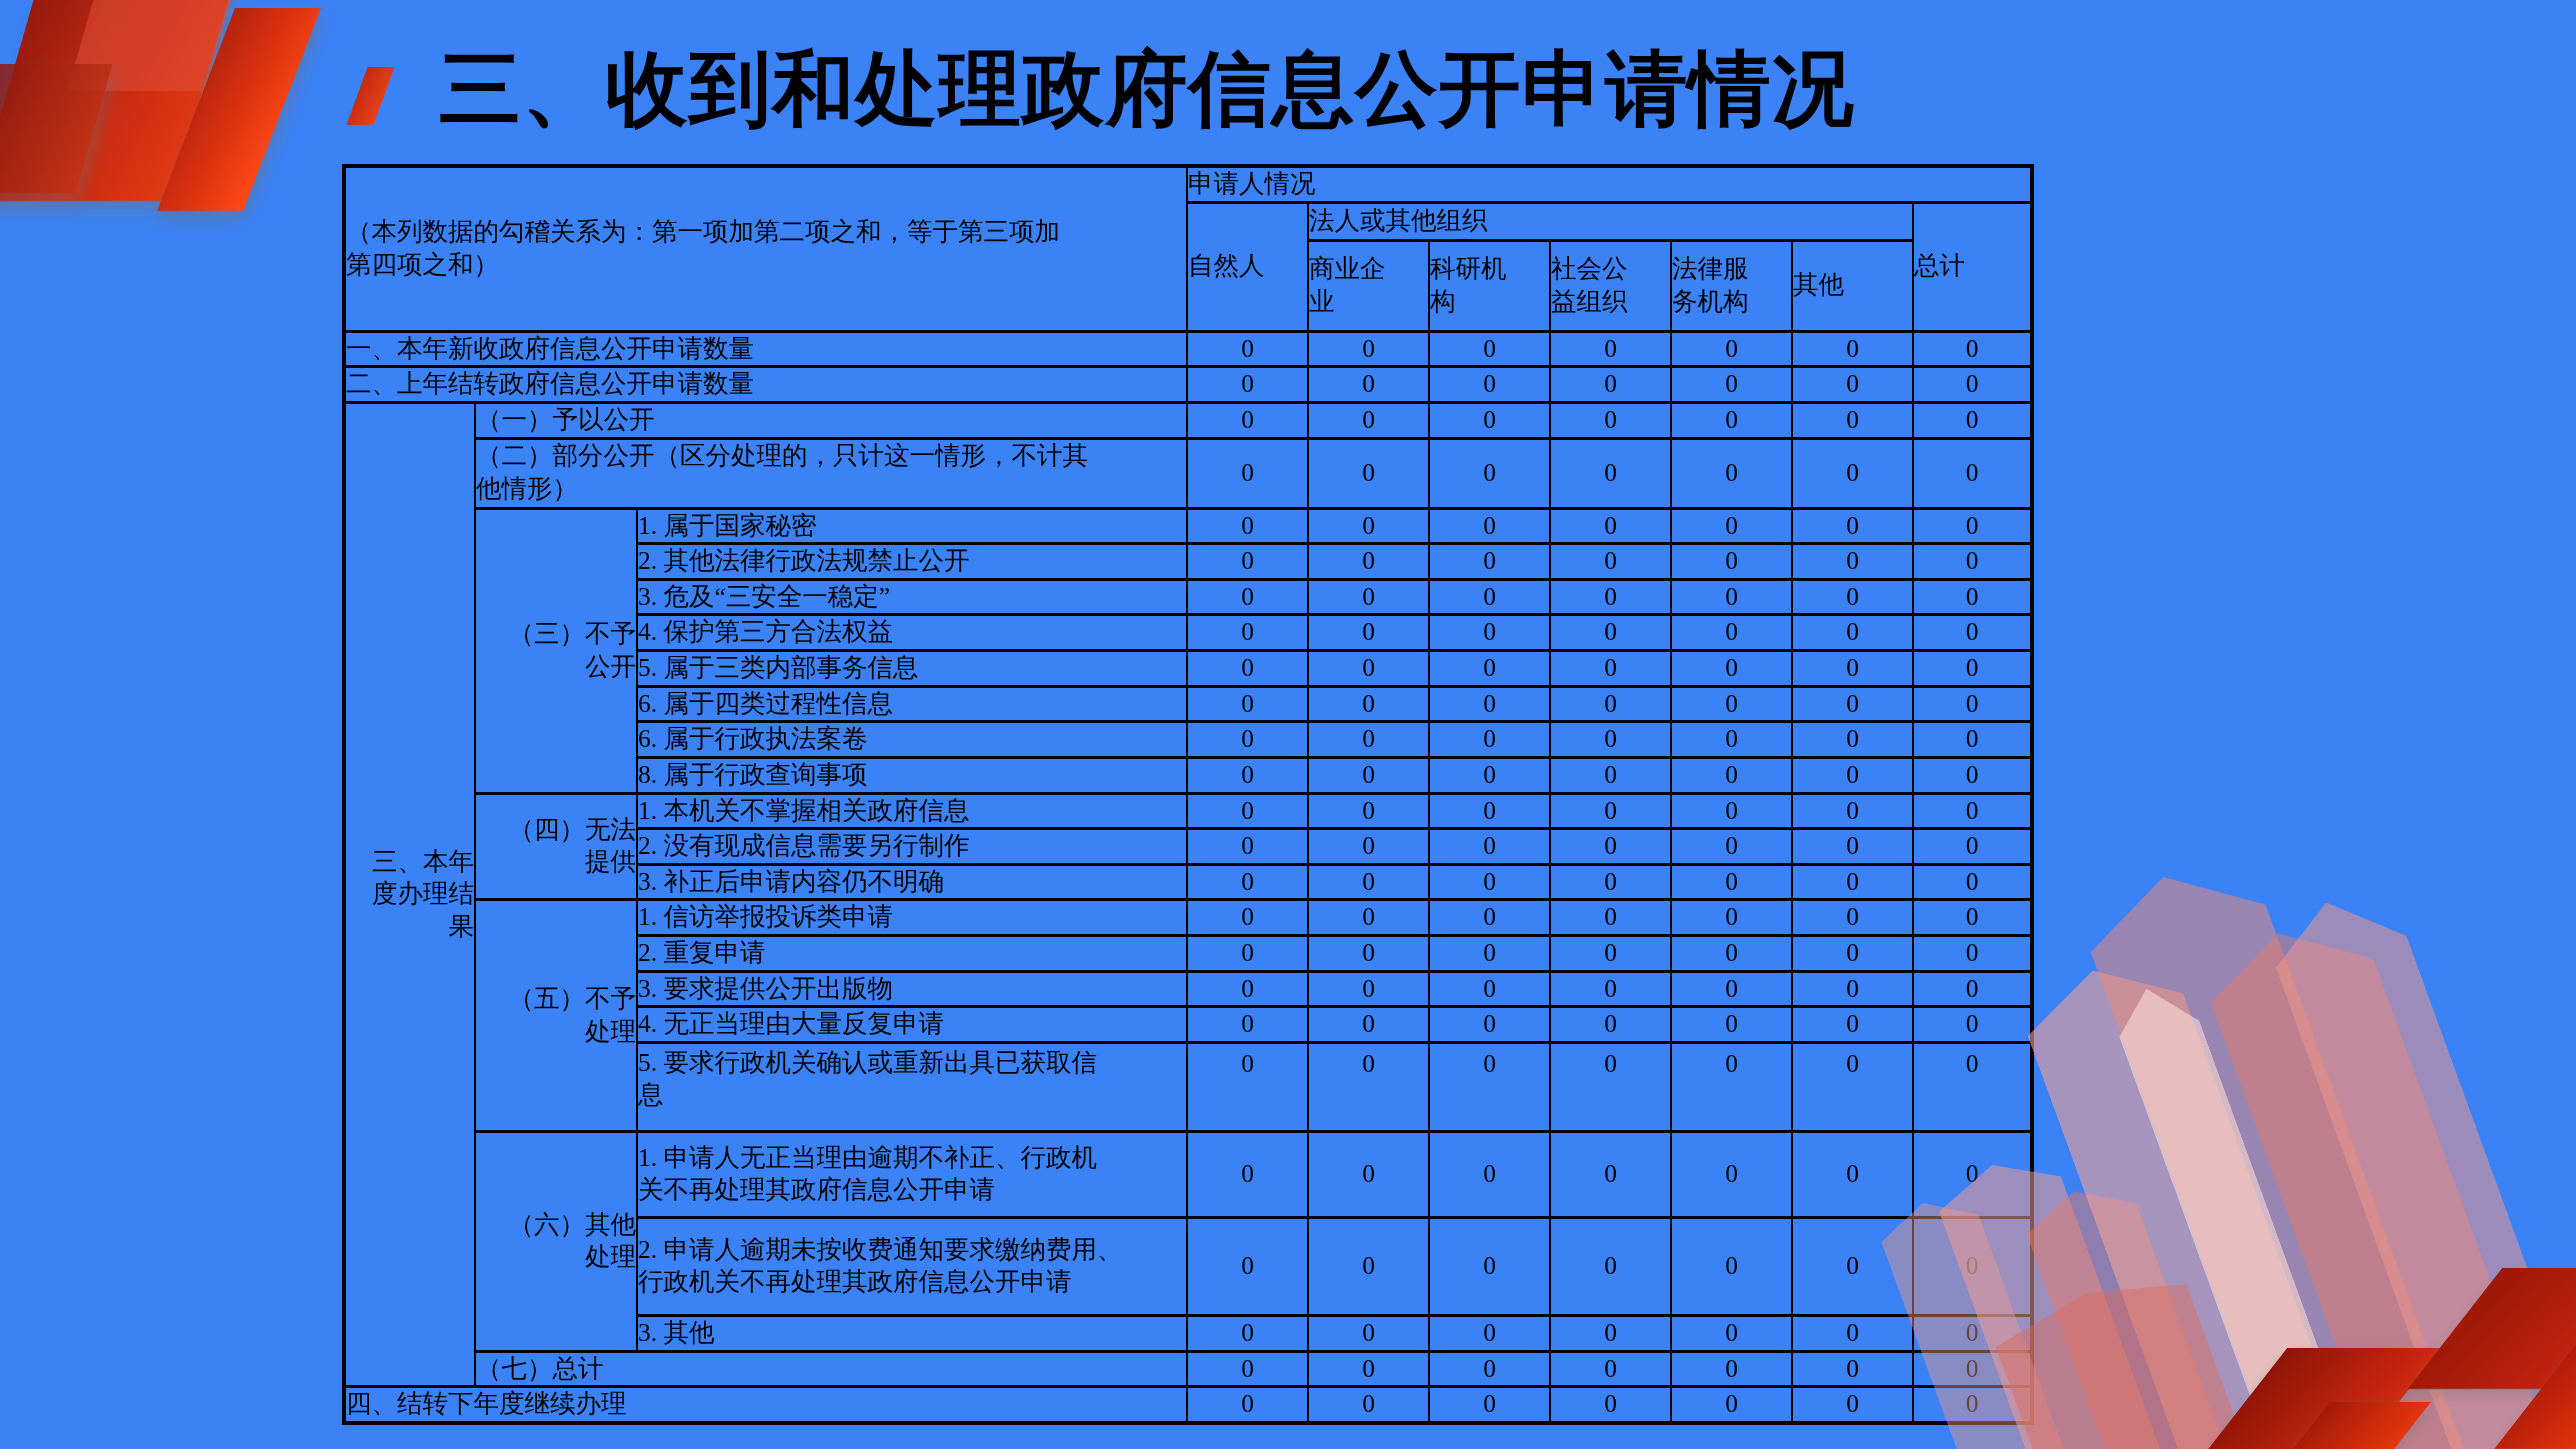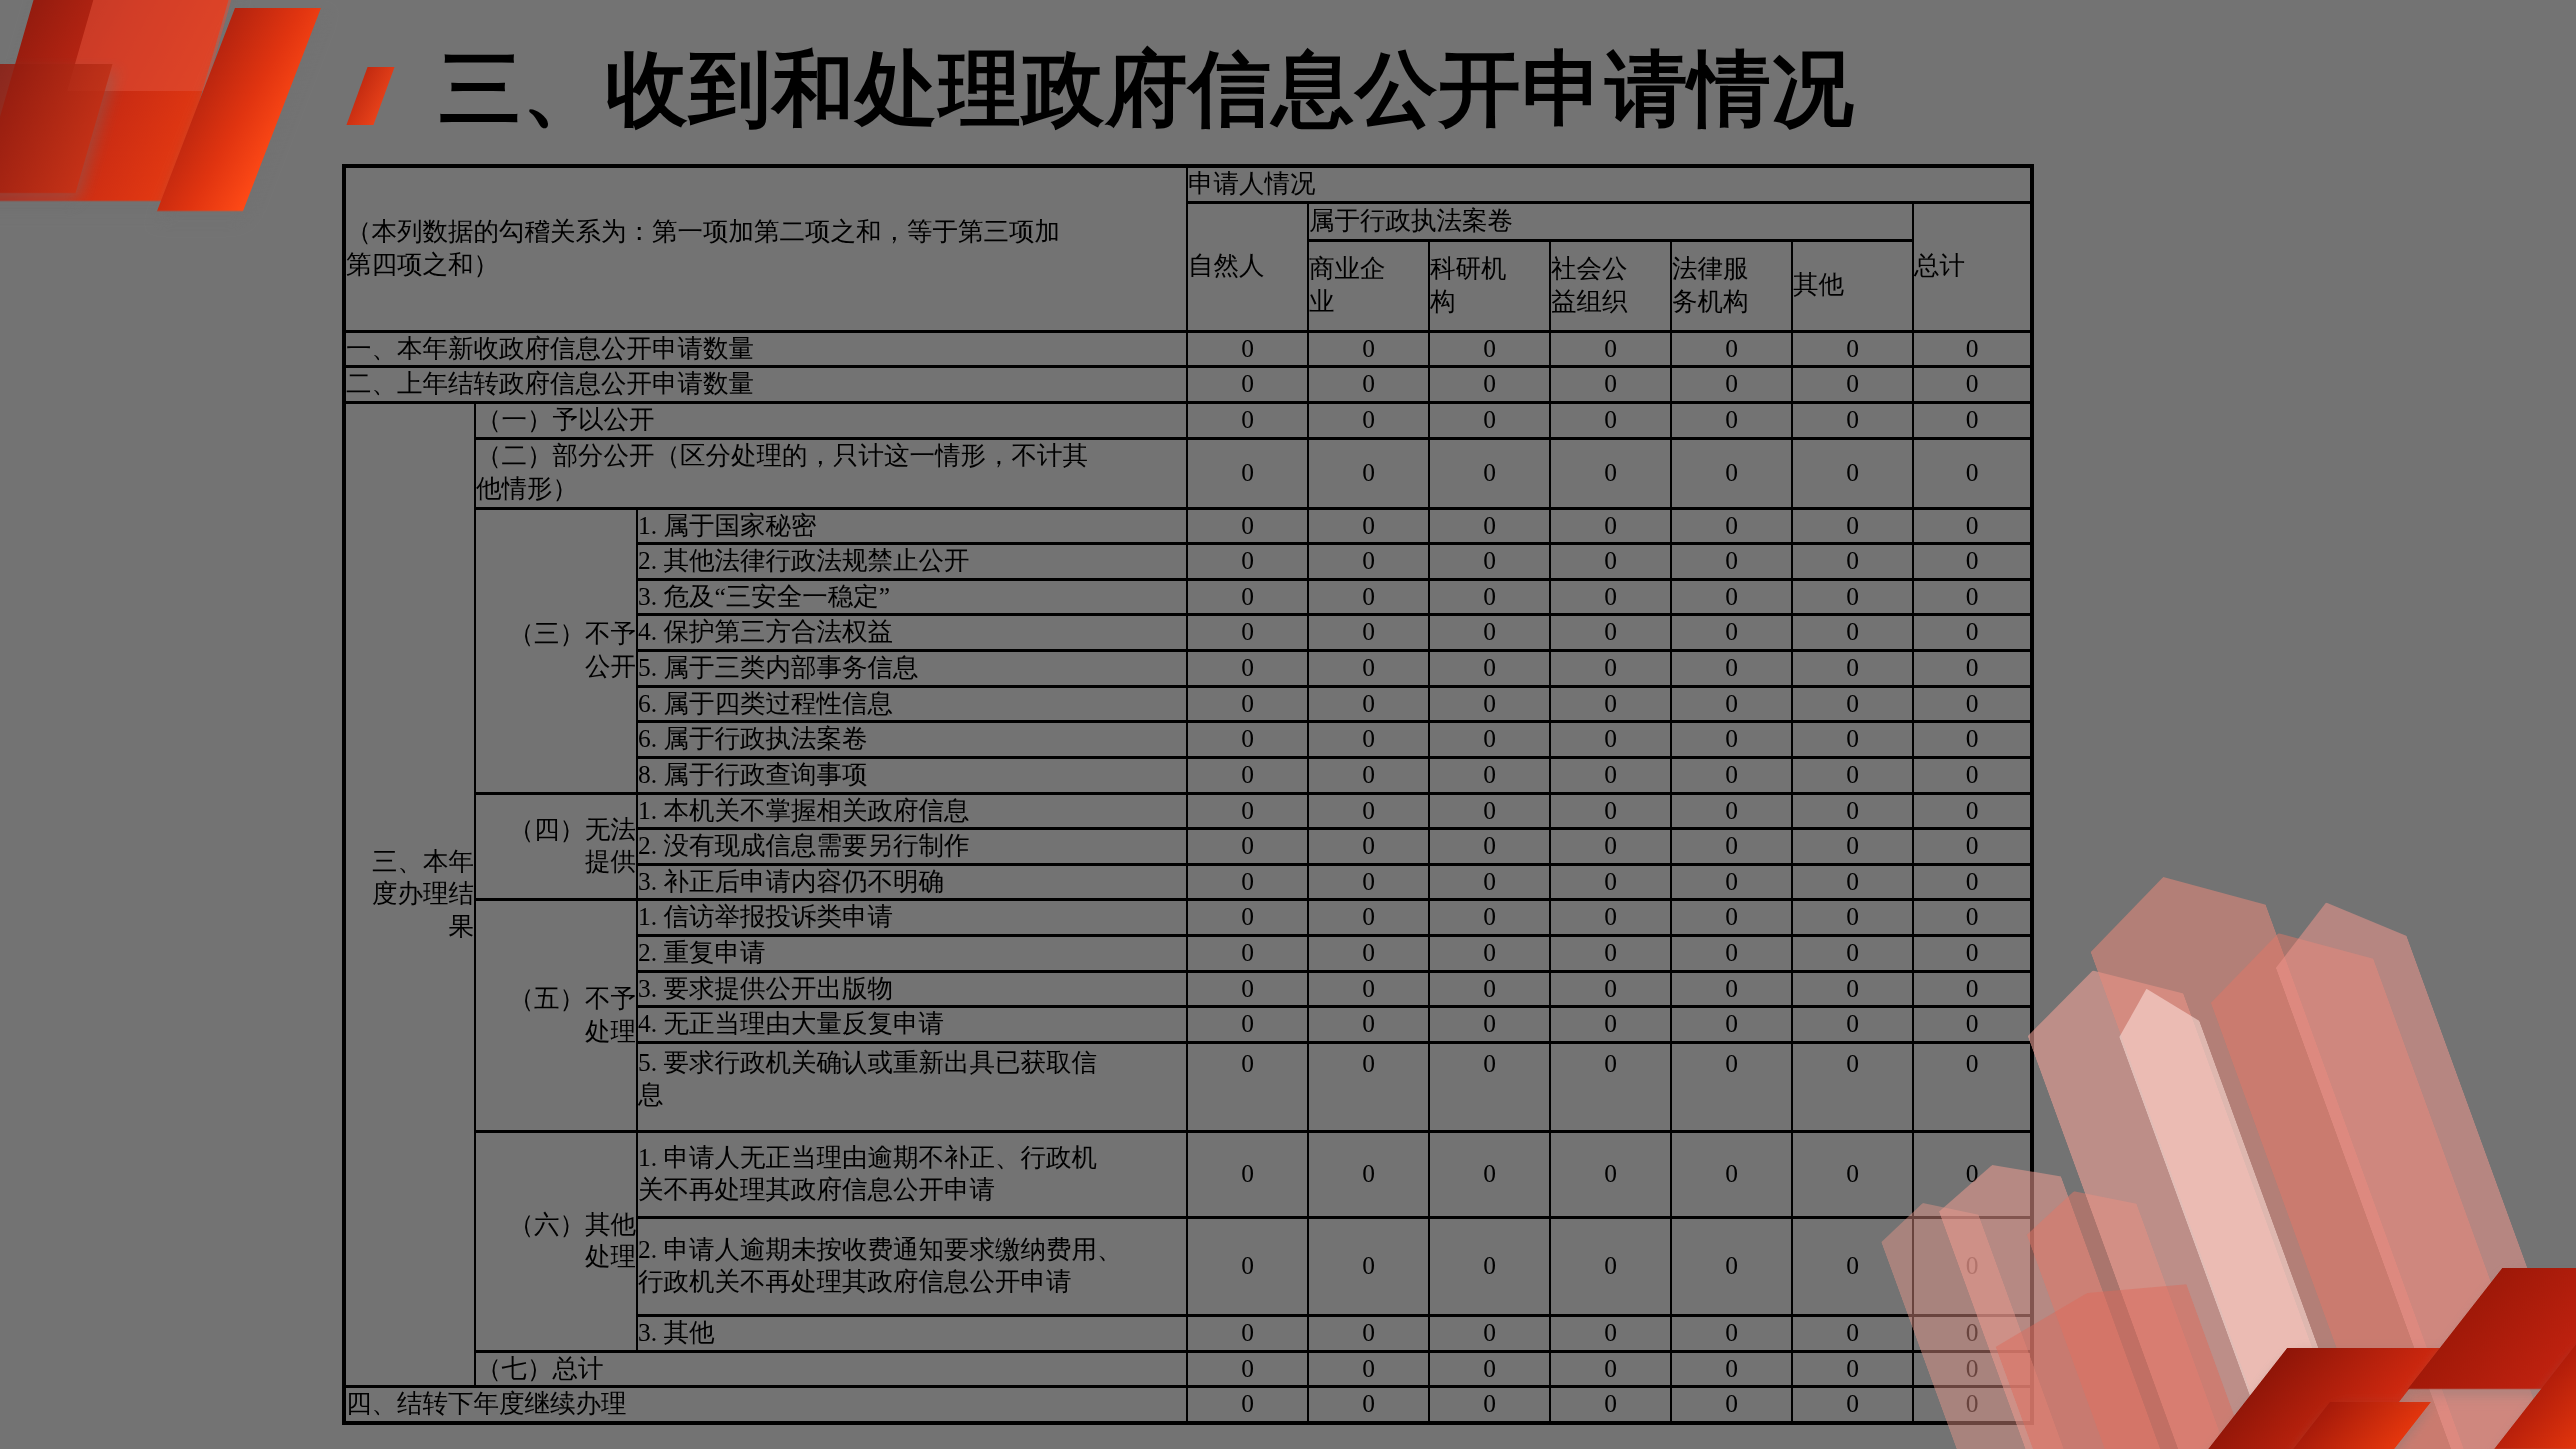--- a/index.html
+++ b/index.html
@@ -1,16 +1,16 @@
 <!DOCTYPE html>
 <html style="font-size:10.7px"><head>
 <meta charset="utf-8">
 <style>
   html,body{margin:0;padding:0;background:#ffffff;}
-  .slide{position:relative;width:2576px;height:1449px;background:#737373;overflow:hidden;
+  .slide{position:relative;width:2576px;height:1449px;background:#3b82f6;overflow:hidden;
          font-family:"Liberation Serif","DejaVu Serif",serif;color:#000;}
 
   
   .title{position:absolute;left:439px;top:35px;z-index:20;
          font-family:"Liberation Sans","DejaVu Sans",sans-serif;
          font-weight:900;font-size:82px;letter-spacing:1.3px;color:#000;white-space:nowrap;}
 
   
   .deco{position:absolute;pointer-events:none;}
   .par{position:absolute;filter:drop-shadow(6.7px 9.4px 8px rgba(110,110,110,.45));}
@@ -76,21 +76,21 @@
       <col style="width:119px">
     </colgroup>
     <tbody>
         <tr class="hh1">
       <td class="note-cell" rowspan="3" colspan="3">（本列数据的勾稽关系为：第一项加第二项之和，等于第三项加
 第四项之和）</td>
       <td class="hc" colspan="7">申请人情况</td>
     </tr>
     <tr class="hh2">
       <td class="hc" rowspan="2">自然人</td>
-      <td class="hc" colspan="5">属于行政执法案卷</td>
+      <td class="hc" colspan="5">法人或其他组织</td>
       <td class="hc" rowspan="2">总计</td>
     </tr>
     <tr class="hh3">
       <td class="hc">商业企
 业</td>
       <td class="hc">科研机
 构</td>
       <td class="hc">社会公
 益组织</td>
       <td class="hc">法律服

